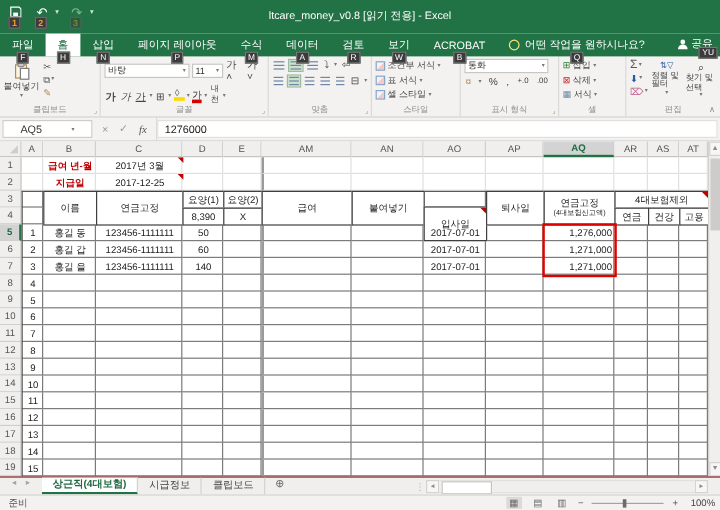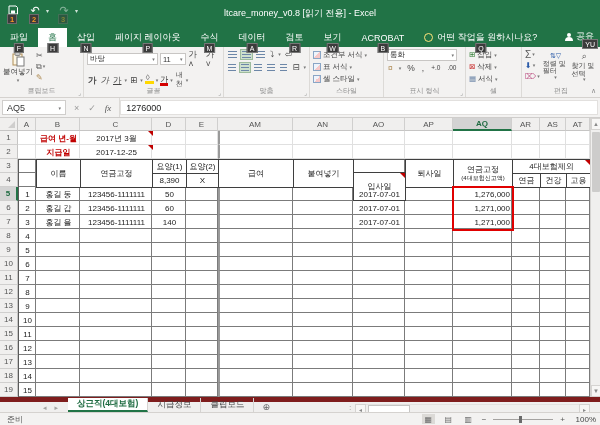--- a/index.html
+++ b/index.html
@@ -58,21 +58,21 @@
   .alignicon i:nth-child(1){top:1px}.alignicon i:nth-child(2){top:4px}.alignicon i:nth-child(3){top:7px}
   .alignicon.sel{background:#cde0cd;outline:1px solid #9dbb9d;}
   .nfsel{width:70px;}
   .sbtn{display:flex;align-items:center;gap:2px;height:11px;font-size:7.5px;color:#444;white-space:nowrap;}
   .sq{display:inline-block;width:8px;height:8px;border:1px solid #8aa6c6;background:linear-gradient(135deg,#eef4fb 50%,#f7c8c8 50%);}
   .twoline{display:flex;flex-direction:column;align-items:center;font-size:7px;line-height:1.1;color:#444;}
   .chev{position:absolute;right:4px;bottom:2px;font-size:7px;color:#8a8a8a;}
 
   
   .fbar{height:20px;background:#f3f2f1;border-bottom:1px solid #cfcdcb;display:flex;align-items:stretch;}
-  .namebox{width:64px;background:#fff;border:1px solid #cfcdcb;margin:2px 0 2px 2px;display:flex;align-items:center;justify-content:space-between;padding:0 4px;font-size:9px;color:#333;}
+  .namebox{width:75px;background:#fff;border:1px solid #cfcdcb;margin:2px 0 2px 2px;display:flex;align-items:center;justify-content:space-between;padding:0 14px;font-size:9px;color:#333;}
   .fbicons{display:flex;align-items:center;gap:9px;padding:0 8px;border-right:1px solid #dcdad7;color:#9a9a9a;font-size:9px;}
   .fx{font-style:italic;font-family:"Liberation Serif",serif;color:#555;}
   .fvalue{flex:1;background:#fff;margin:2px 2px 2px 0;border:1px solid #e2e0de;display:flex;align-items:center;padding:0 5px;font-size:9px;color:#222;}
 
   
   .gridwrap{position:relative;height:279px;background:#fff;}
   .corner{position:absolute;left:0;top:0;width:18px;height:13px;background:#f0efee;border-right:1px solid #c6c5c4;border-bottom:1px solid #c6c5c4;}
   .corner:after{content:"";position:absolute;right:2px;bottom:2px;border-left:7px solid transparent;border-bottom:7px solid #cfcecd;}
   .colhead{position:absolute;top:0;height:13px;background:#f0efee;border-right:1px solid #d0cfce;border-bottom:1px solid #c6c5c4;
     display:flex;align-items:center;justify-content:center;font-size:8px;color:#555;}
@@ -90,21 +90,21 @@
   .cell.num{justify-content:flex-end;padding-right:3px;}
   .cell.red{color:#c00000;font-weight:bold;}
   .sub{font-size:6px;color:#222;margin-top:1px;}
   .flag{position:absolute;right:0;top:0;border-left:5px solid transparent;border-top:5px solid #c00000;}
   .annot{position:absolute;border:2px solid #e00000;z-index:15;pointer-events:none;}
   .vscroll{position:absolute;right:0;top:0;width:10px;height:279px;background:#f0efee;border-left:1px solid #d5d3d1;}
   .vs-arrow{position:absolute;left:0;width:10px;height:12px;display:flex;align-items:center;justify-content:center;font-size:6px;color:#8a8a8a;border:1px solid #d5d3d1;background:#f7f6f5;}
   .vs-thumb{position:absolute;left:1px;width:8px;height:60px;top:14px;background:#cdcccb;border-radius:1px;}
 
   
-  .sheetbar{height:15px;background:#f0efee;border-top:5px solid #7f1d1d;display:flex;align-items:flex-end;position:relative;font-size:8.5px;padding-left:33px;}
+  .sheetbar{height:15px;background:#f0efee;border-top:1px solid #7f1d1d;display:flex;align-items:flex-start;position:relative;font-size:8.5px;}
   .navarrows{display:flex;align-items:center;gap:8px;padding:0 10px;color:#a5a3a1;font-size:7px;}
   .stab{display:flex;align-items:center;padding:0 9px;color:#444;border-right:1px solid #d5d3d1;}
   .stab.active{background:#fff;color:#1e6b41;font-weight:bold;border-bottom:2px solid #217346;}
   .addsheet{display:flex;align-items:center;padding:0 8px;color:#666;font-size:9px;}
   .hscroll{position:absolute;right:10px;top:2px;left:355px;height:11px;display:flex;align-items:center;}
   .hs-btn{width:11px;height:11px;border:1px solid #d5d3d1;background:#f7f6f5;color:#8a8a8a;font-size:6px;display:flex;align-items:center;justify-content:center;}
   .hs-track{flex:1;height:11px;background:#f0efee;border-top:1px solid #e3e1df;border-bottom:1px solid #e3e1df;position:relative;}
   .hs-thumb{position:absolute;left:2px;top:0px;width:42px;height:11px;background:#fff;border:1px solid #c6c5c4;}
   .splitter{position:absolute;left:346px;top:2px;color:#b0aeac;font-size:8px;line-height:11px;}
 

